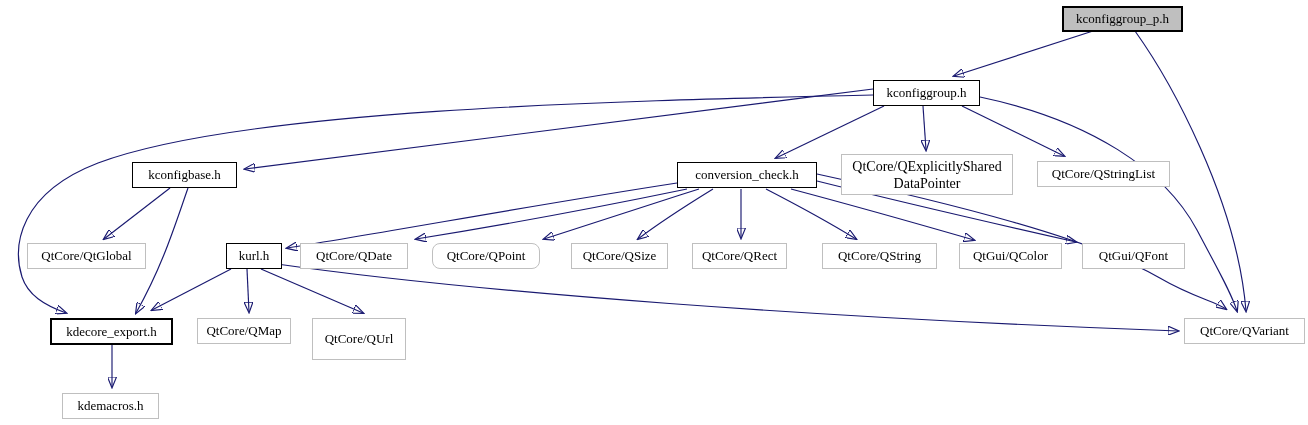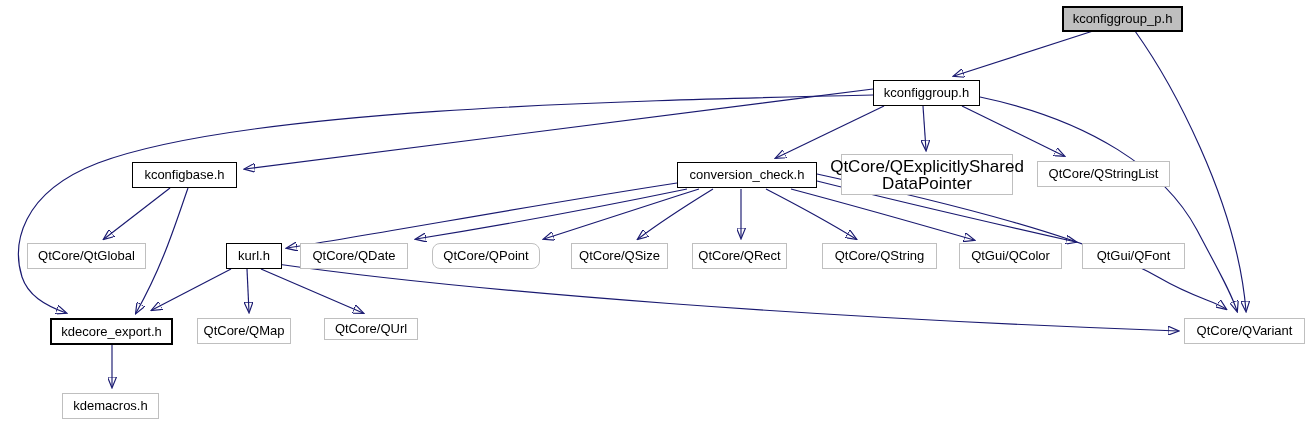--- a/index.html
+++ b/index.html
@@ -1,40 +1,40 @@
 <!DOCTYPE html>
 <html><head>
 <meta charset="utf-8">
 <style>
   html,body{margin:0;padding:0;background:#ffffff;}
   .canvas{
     position:relative;
     width:1308px;height:425px;
     background:#ffffff;
-    font-family:Liberation Sans, sans-serif;
+    font-family:Liberation Serif, serif;
     overflow:hidden;
   }
   svg.edges{position:absolute;left:0;top:0;width:1308px;height:425px;}
   svg.edges path{fill:none;stroke:#191970;stroke-width:1.15px;}
   .node{
     position:absolute;
     box-sizing:border-box;
     display:flex;align-items:center;justify-content:center;
     background:#ffffff;
     border:1px solid #000000;
     font-size:13px;color:#000000;
     white-space:nowrap;
     text-align:center;
     line-height:16px;
   }
   .node.ext{border:1px solid #bfbfbf;}
   .node.root{background:#bfbfbf;border:2px solid #000000;}
   .node.doc{border:1px solid #000000;}
   .node.bold{border-width:2px;}
-  .node.twoline{white-space:normal;line-height:17px;font-size:17px;}
+  .node.twoline{white-space:normal;line-height:17px;font-size:14px;}
 </style>
 </head>
 <body>
 
 <div class="canvas">
 
   <svg class="edges" viewBox="0 0 1308 425">
     <defs>
       <marker id="arrow" markerUnits="userSpaceOnUse" markerWidth="12" markerHeight="9" viewBox="0 0 12 9" refX="10" refY="4.5" orient="auto">
         <path d="M0,0 L11,4.5 L0,9 z" fill="#191970" stroke="none"></path>
@@ -127,21 +127,21 @@
   </div>
 
   <div class="node doc bold" style="left:50px;top:318px;width:123px;height:27px;text-align:right;">
     <span>kdecore_export.h</span>
   </div>
 
   <div class="node ext" style="left:197px;top:318px;width:94px;height:26px;">
     <span>QtCore/QMap</span>
   </div>
 
-  <div class="node ext" style="left:324px;top:318px;width:94px;height:22px;">
+  <div class="node ext" style="left:312px;top:318px;width:94px;height:42px;">
     <span>QtCore/QUrl</span>
   </div>
 
   <div class="node ext" style="left:1184px;top:318px;width:121px;height:26px;">
     <span>QtCore/QVariant</span>
   </div>
 
   <div class="node ext" style="left:62px;top:393px;width:97px;height:26px;">
     <span>kdemacros.h</span>
   </div>

